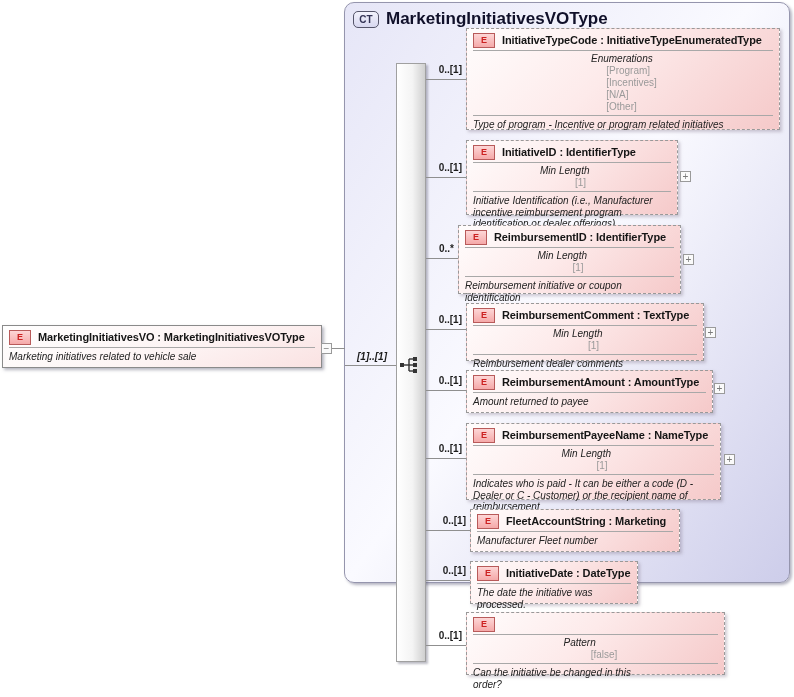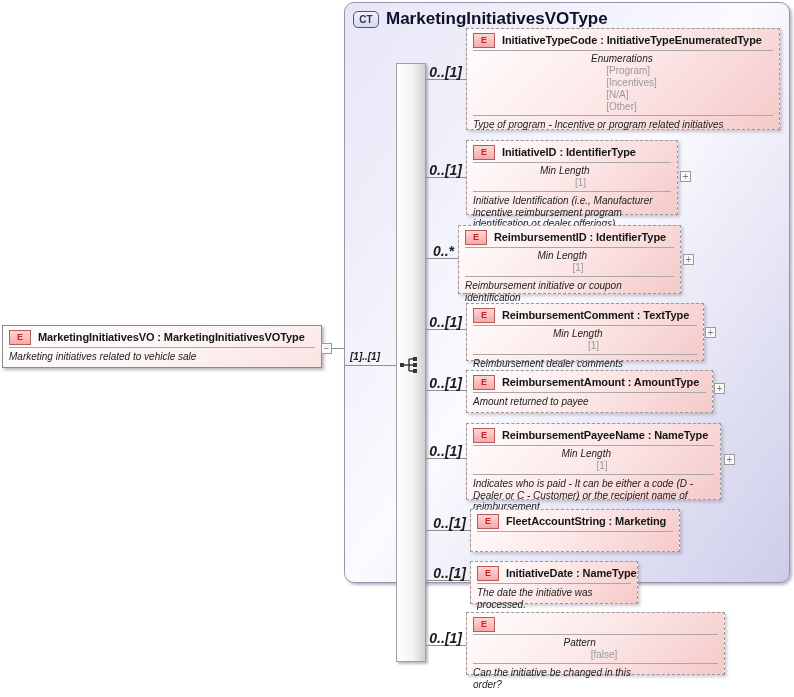--- a/index.html
+++ b/index.html
@@ -79,32 +79,32 @@
   .ln4{left:426px;top:390px;width:40px;}
   .ln5{left:426px;top:458px;width:40px;}
   .ln6{left:426px;top:530px;width:44px;}
   .ln7{left:426px;top:580px;width:44px;}
   .ln8{left:426px;top:645px;width:40px;}
   .l-outer{left:332px;top:348px;width:13px;}
   .l-inner{left:345px;top:365px;width:52px;}
   
   .card{
     position:absolute;width:44px;text-align:right;
-    font-size:14px;font-style:italic;font-weight:bold;color:#1c1c1c;white-space:nowrap;
+    font-size:10px;font-weight:bold;color:#1c1c1c;white-space:nowrap;
   }
   .c0{left:418px;top:64px;}
   .c1{left:418px;top:162px;}
   .c2{left:410px;top:243px;}
   .c3{left:418px;top:314px;}
   .c4{left:418px;top:375px;}
   .c5{left:418px;top:443px;}
   .c6{left:422px;top:515px;}
   .c7{left:422px;top:565px;}
   .c8{left:418px;top:630px;}
-  .lbl-link{position:absolute;left:350px;top:351px;width:44px;text-align:left;
+  .lbl-link{position:absolute;left:350px;top:351px;width:44px;text-align:center;
     font-size:10px;font-style:italic;font-weight:bold;color:#1c1c1c;white-space:nowrap;}
   
   .pm{
     position:absolute;width:11px;height:11px;box-sizing:border-box;
     border:1px solid #9a9a9a;background:#fafafa;
     display:flex;align-items:center;justify-content:center;
     font-size:10px;line-height:9px;color:#7a7a7a;cursor:default;
   }
   .p1{left:680px;top:171px;}
   .p2{left:683px;top:254px;}
@@ -270,26 +270,27 @@
     <div class="desc">Indicates who is paid - It can be either a code (D - Dealer or C - Customer) or the recipient name of reimbursement</div>
   </div>
   <div class="pm p5">+</div>
 
   <div class="ebox b6">
     <div class="trow">
       <span class="badge-e">E</span>
       <span class="etitle">FleetAccountString : Marketing</span>
     </div>
     <div class="sep"></div>
+    <div class="desc">Manufacturer Fleet number</div>
   </div>
 
   <div class="ebox b7">
     <div class="trow">
       <span class="badge-e">E</span>
-      <span class="etitle">InitiativeDate : NameType</span>
+      <span class="etitle">InitiativeDate : DateType</span>
     </div>
     <div class="sep"></div>
     <div class="desc">The date the initiative was processed.</div>
   </div>
 
   <div class="ebox b8">
     <div class="trow">
       <span class="badge-e">E</span>
     </div>
     <div class="sep"></div>

